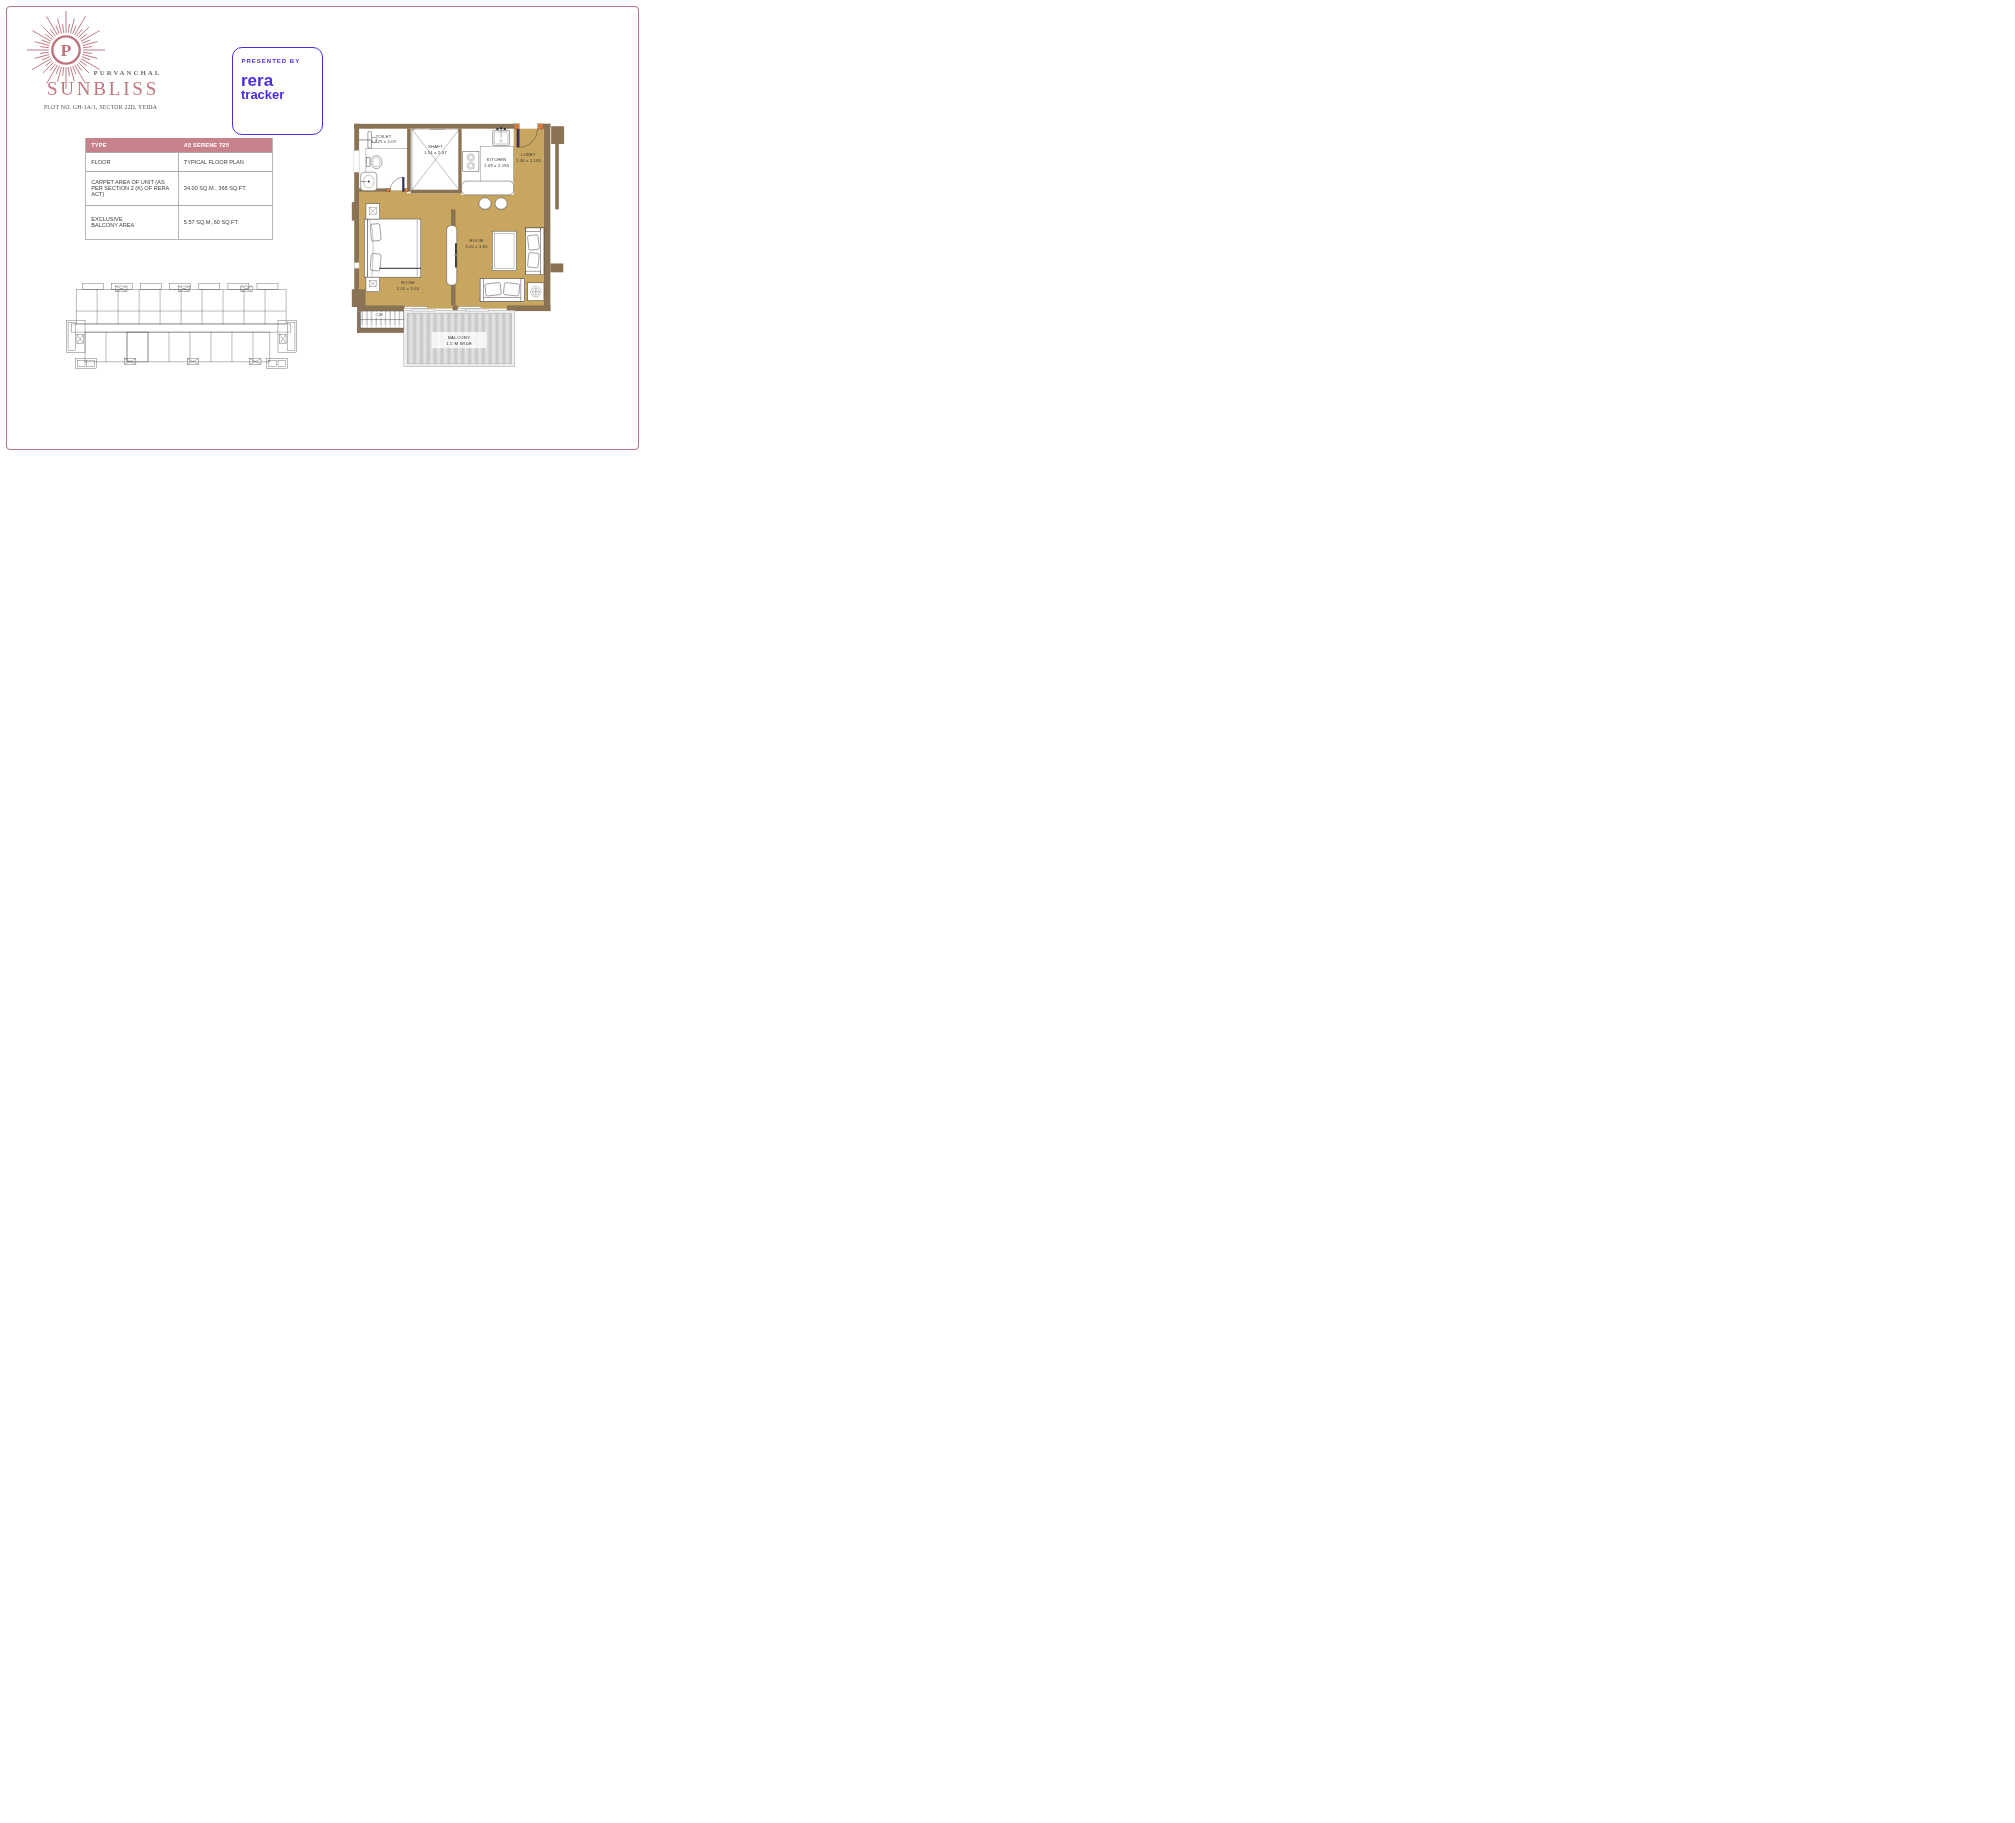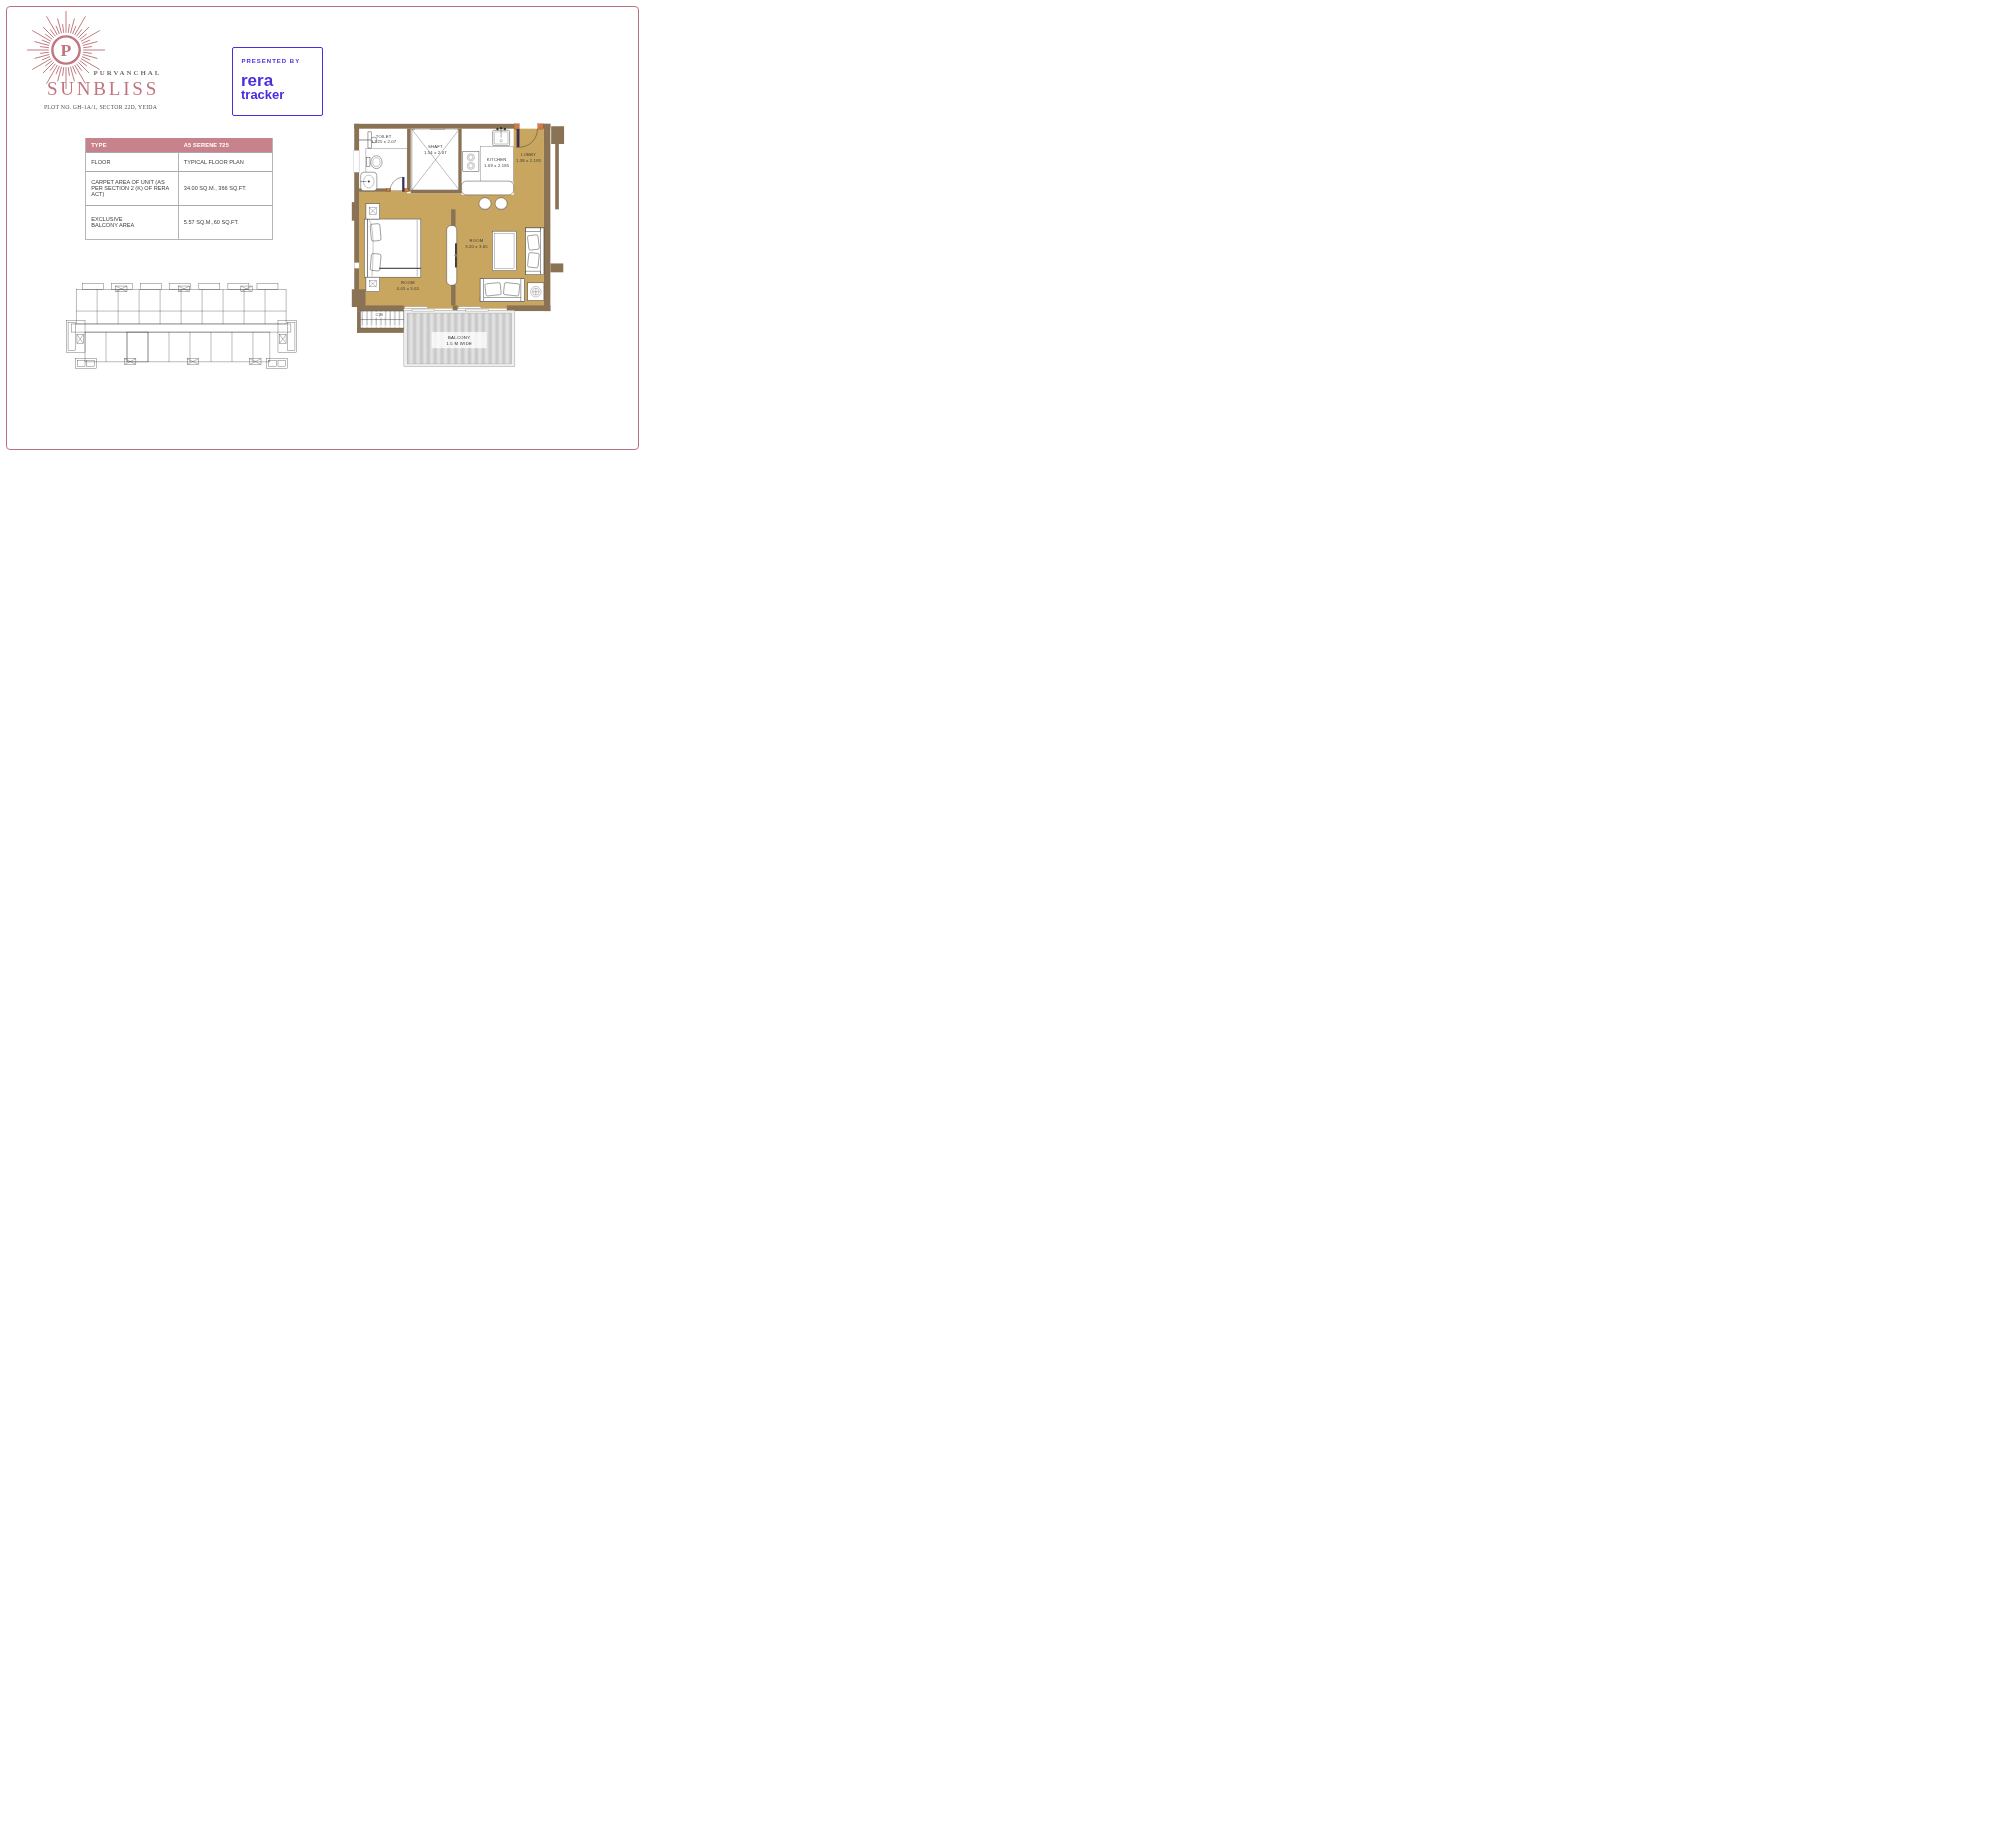--- a/index.html
+++ b/index.html
@@ -7,21 +7,21 @@
   .frame{position:absolute;left:6.4px;top:6.4px;right:6.4px;bottom:6.4px;border:1.2px solid #bd737f;border-radius:4px;}
   
   .logo-sun{position:absolute;left:25.4px;top:8.5px;width:82px;height:82px;}
   .sun-rays line{stroke:#c0767e;stroke-width:2.4;stroke-linecap:round;}
   .sun-ring{fill:#fff;stroke:#c0767e;stroke-width:6;}
   .sun-p{font-family:"Liberation Serif",serif;font-weight:bold;font-size:44px;fill:#c0767e;text-anchor:middle;}
   .brand{position:absolute;left:91px;top:69px;width:73px;text-align:center;font-family:"Liberation Serif",serif;font-size:6.9px;letter-spacing:2px;color:#6e6e6e;font-weight:600;}
   .project{position:absolute;left:39px;top:79px;width:128px;text-align:center;font-family:"Liberation Serif",serif;font-size:19px;letter-spacing:2.8px;color:#c0767e;font-weight:400;line-height:1;}
   .plot{position:absolute;left:35px;top:104px;width:131px;text-align:center;font-family:"Liberation Serif",serif;font-size:5.8px;letter-spacing:0.2px;color:#565656;}
   
-  .badge{position:absolute;left:232px;top:47px;width:91px;height:69px;border:1.4px solid #4a2de0;border-radius:2px;box-sizing:border-box;}
+  .badge{position:absolute;left:232px;top:47px;width:91px;height:88px;border:1.4px solid #4a2de0;border-radius:10px;box-sizing:border-box;}
   .badge .eyebrow{position:absolute;left:8.5px;top:9.7px;font-size:6px;font-weight:bold;letter-spacing:1px;color:#4a2de0;}
   .badge .b1{position:absolute;left:8px;top:25px;font-size:17px;font-weight:bold;letter-spacing:0px;color:#4a2de0;line-height:.95;}
   .badge .b2{position:absolute;left:8px;top:41px;font-size:13px;font-weight:bold;color:#4a2de0;line-height:.95;}
   
   .spec{position:absolute;left:85px;top:138px;width:186px;border:0.4px solid #b5b5b5;border-top:none;font-size:5.6px;color:#3f3f3f;}
   .spec .hdr{display:flex;height:14px;background:#c8828b;color:#fff;font-weight:bold;align-items:center;letter-spacing:0.2px;}
   .spec .hdr .c1{width:93px;padding-left:5.2px;box-sizing:border-box;}
   .spec .hdr .c2{flex:1;padding-left:4.8px;}
   .spec .row{display:flex;border-top:0.4px solid #aaa;align-items:center;}
   .spec .row .c1{width:93px;padding:4px 3.2px 4px 5.2px;box-sizing:border-box;border-right:0.4px solid #b5b5b5;align-self:stretch;display:flex;align-items:center;}

